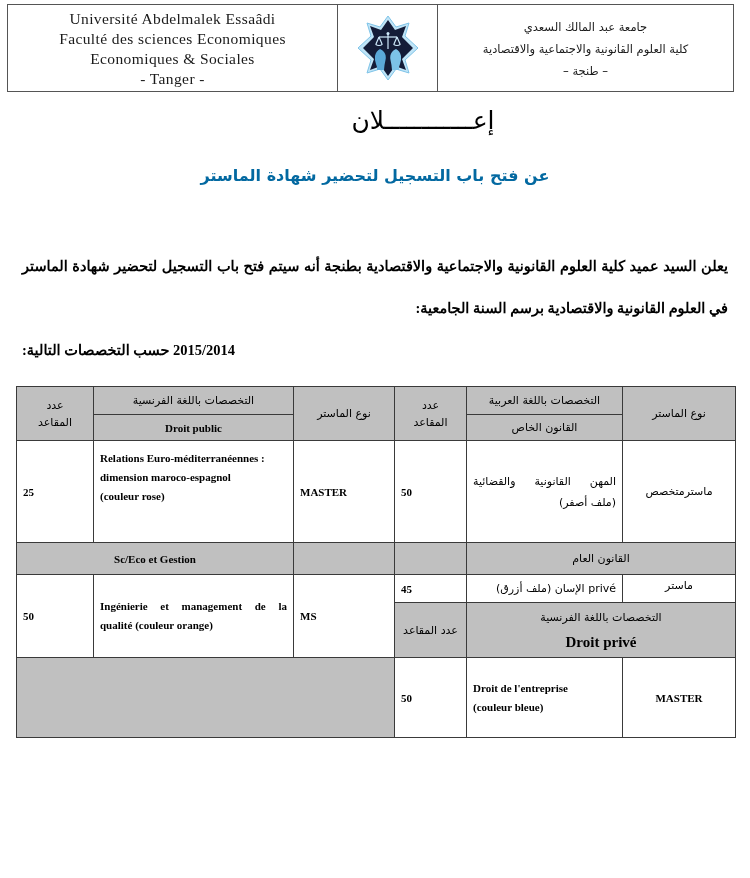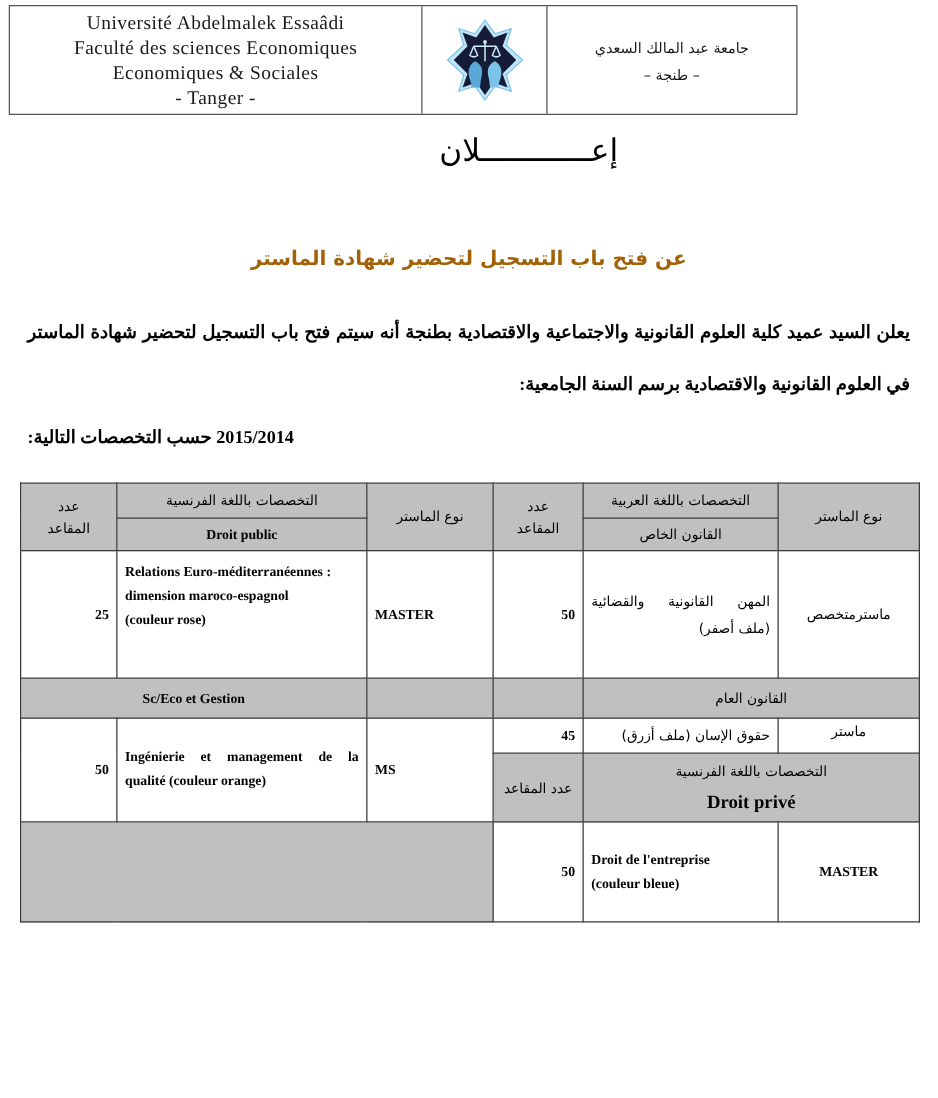--- a/index.html
+++ b/index.html
@@ -15,21 +15,21 @@
     color: #000000;
     overflow: hidden;
     position: relative;
   }
 
   
   .letterhead {
     position: absolute;
     left: 7px;
     top: 4px;
-    width: 631px;
+    width: 727px;
     height: 88px;
     border: 1px solid #555555;
     box-sizing: border-box;
     display: flex;
     flex-direction: row;
   }
   .lh-cell {
     box-sizing: border-box;
     display: flex;
     flex-direction: column;
@@ -84,29 +84,29 @@
     direction: rtl;
     font-family: "DejaVu Sans", "Liberation Sans", sans-serif;
     font-size: 25px;
     line-height: 34px;
     color: #000;
     padding-left: 48px;
   }
   .doc-subtitle {
     position: absolute;
     left: 0;
-    top: 196px;
+    top: 165px;
     width: 750px;
     text-align: center;
     direction: rtl;
     font-family: "DejaVu Sans", "Liberation Sans", sans-serif;
     font-weight: bold;
     font-size: 16px;
     line-height: 22px;
-    color: #a16207;
+    color: #0369a1;
   }
 
   
   .body-par {
     position: absolute;
     left: 22px;
     top: 245px;
     width: 706px;
     direction: rtl;
     text-align: justify;
@@ -158,21 +158,21 @@
     text-align: left;
   }
   .fr-c {
     font-family: "Liberation Serif", "DejaVu Serif", serif;
     font-weight: bold;
     text-align: center;
   }
   .num {
     font-family: "Liberation Serif", "DejaVu Serif", serif;
     font-weight: bold;
-    text-align: right;
+    text-align: left;
     font-size: 12.5px;
   }
   .hdr-ar { font-size: 12px; line-height: 17px; }
   .hdr-ar-big { font-size: 13.5px; }
   .fr-big { font-size: 15px; }
   .fr-mid { font-size: 12.5px; }
   .cell-lines { line-height: 19px; }
   .cell-lines-ar { line-height: 21px; font-size: 12px; }
 </style>
 </head>
@@ -210,20 +210,21 @@
 
           <path d="M25 34 q-4 2 -5 7 q-0.5 4 1 8 q1.5 3 1 6 l7 0 q0.5 -6 1.5 -10 q1 -5 -1.5 -8 q-1.5 -2 -4 -3 z" fill="#5aa8d8"></path>
           <path d="M41 34 q4 2 5 7 q0.5 4 -1 8 q-1.5 3 -1 6 l-7 0 q-0.5 -6 -1.5 -10 q-1 -5 1.5 -8 q1.5 -2 4 -3 z" fill="#7cc3e8"></path>
         </g>
       </svg>
     </div>
   </div>
 
   <div class="lh-cell lh-right">
     <div class="line">جامعة عبد المالك السعدي</div>
+    <div class="line">كلية العلوم القانونية والاجتماعية والاقتصادية</div>
     <div class="line">– طنجة –</div>
   </div>
 
 </div>
 
 <div class="doc-title">إعــــــــــــلان</div>
 <div class="doc-subtitle">عن فتح باب التسجيل لتحضير شهادة الماستر</div>
 
 <div class="body-par">
   <span>يعلن السيد عميد كلية العلوم القانونية والاجتماعية والاقتصادية بطنجة أنه سيتم فتح</span>
@@ -286,21 +287,21 @@
     </tr>
 
     <tr>
       <td class="num" rowspan="2" style="height:52px">50</td>
       <td class="fr cell-lines" rowspan="2">
         <div class="fr" style="text-align:justify;text-align-last:justify">Ingénierie  et  management  de  la</div>
         <div>qualité (couleur orange)</div>
       </td>
       <td class="fr fr-mid" rowspan="2">MS</td>
       <td class="num">45</td>
-      <td class="ar cell-lines-ar">حقوق الإسان (ملف أزرق)</td>
+      <td class="ar cell-lines-ar">privé الإسان (ملف أزرق)</td>
       <td class="ar-c cell-lines-ar" style="vertical-align:top;padding-top:0">ماستر</td>
     </tr>
 
     <tr>
       <td class="gray ar-c hdr-ar" style="height:51px">عدد المقاعد</td>
       <td class="gray ar-c hdr-ar" colspan="2">
         <div style="line-height:24px">التخصصات باللغة الفرنسية</div>
         <div class="fr-c fr-big" style="line-height:24px">Droit privé</div>
       </td>
     </tr>

